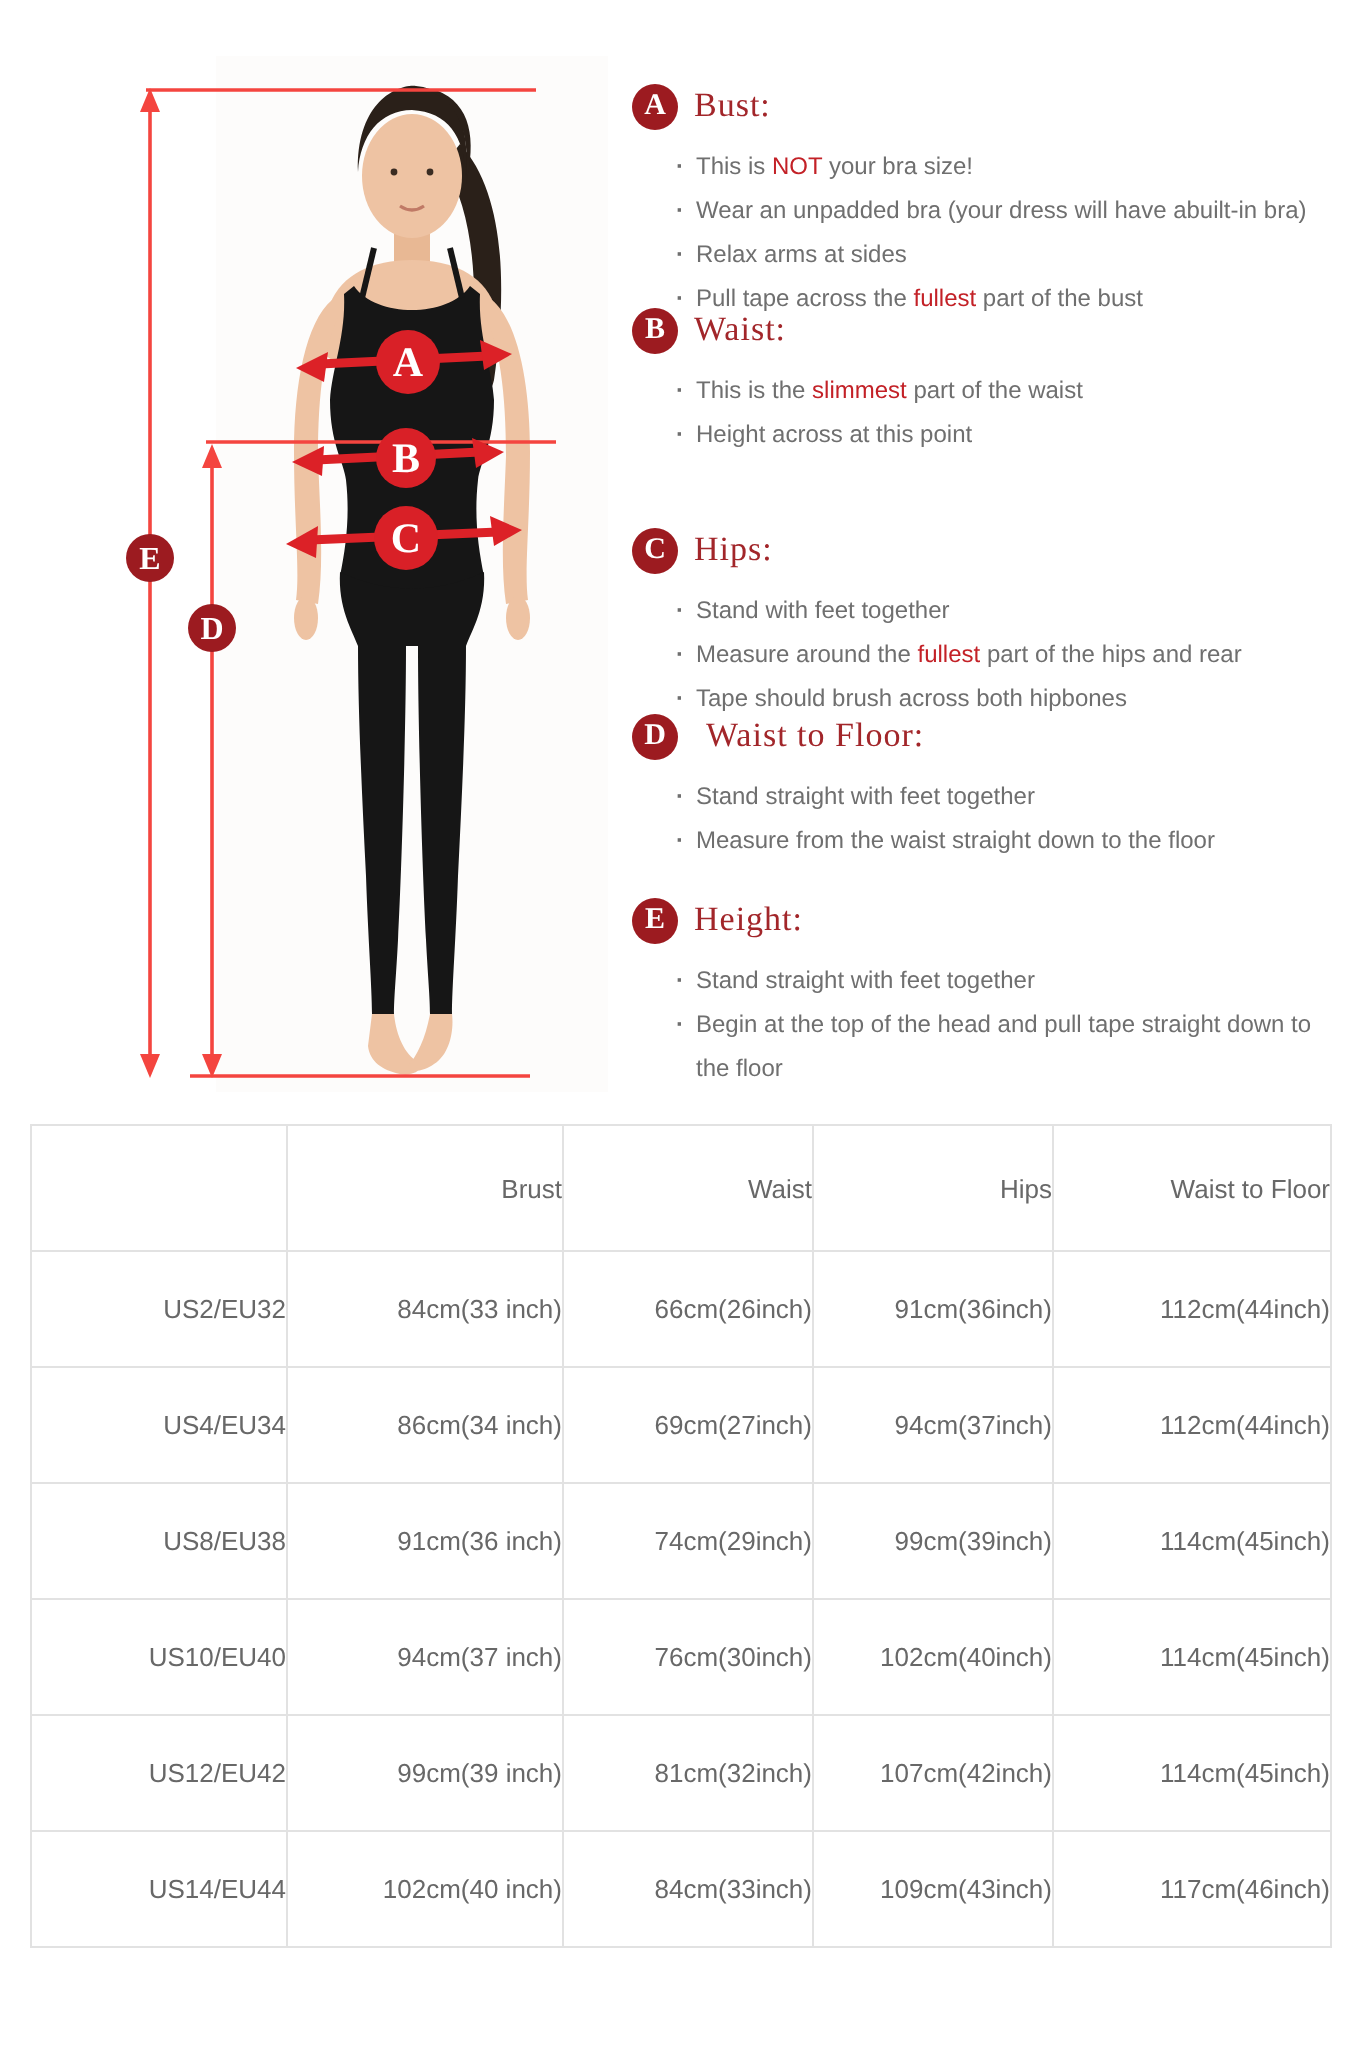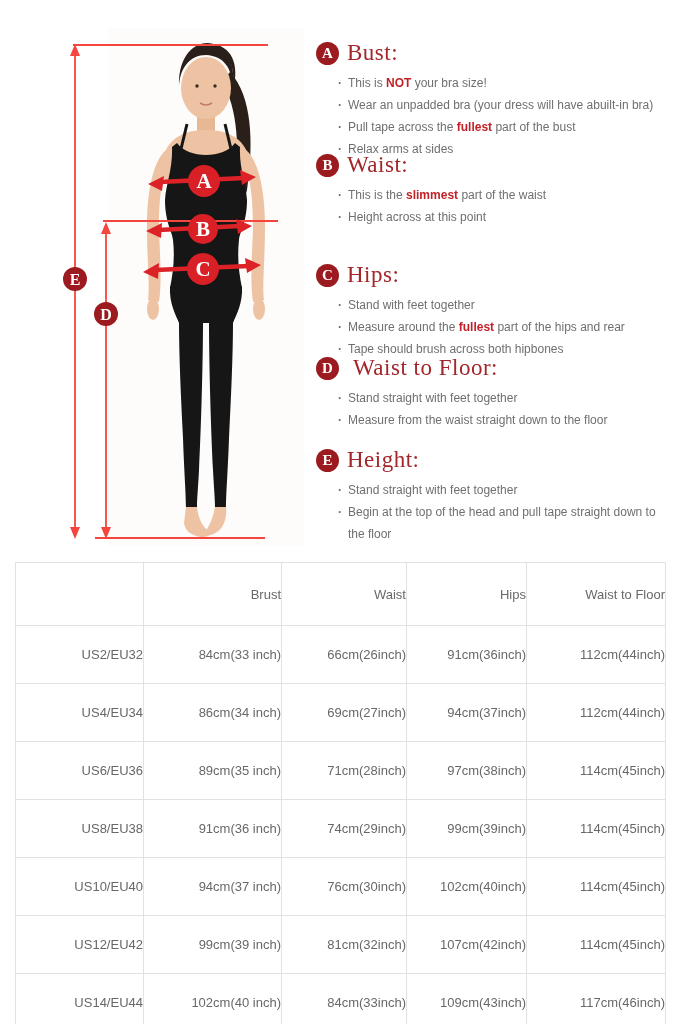--- a/index.html
+++ b/index.html
@@ -16,30 +16,30 @@
   .badge{
     width:23px;height:23px;border-radius:50%;background:#9c1b20;flex:0 0 23px;
     display:flex;align-items:center;justify-content:center;
   }
   .badge span{
     color:#ffffff;font-family:"Liberation Serif","DejaVu Serif",serif;
     font-size:15px;font-weight:700;line-height:1;
   }
   .sec-title{
     font-family:"Liberation Serif","DejaVu Serif",serif;
-    font-size:23px;color:#a2262a;letter-spacing:.5px;
+    font-size:17px;color:#a2262a;letter-spacing:.5px;
   }
   .sec ul, .section ul{list-style:none;margin:6px 0 0 0;padding:0 0 0 22px;}
   .section li{
     position:relative;padding-left:10px;font-size:12px;line-height:22px;color:#6f6f6f;
   }
   .section li::before{
     content:"·";position:absolute;left:0;top:0;font-weight:700;color:#6f6f6f;
   }
-  .em{color:#c32127;font-weight:700;}
+  .em{color:#c32127;font-weight:400;}
   
   .table-wrap{position:absolute;left:15px;top:562px;width:650px;}
   table{border-collapse:collapse;table-layout:fixed;width:650px;}
   th,td{
     border:1px solid #e2e2e2;text-align:right;padding:0 0 0 12px;
     font-size:13px;color:#686868;font-weight:400;vertical-align:middle;
   }
   th{height:62px;}
   td{height:57px;}
 </style>
@@ -136,22 +136,22 @@
 <div class="section" style="top:40px;">
   <div class="sec-head">
     <div class="badge">
         <span>A</span>
       </div>
     <div class="sec-title">Bust:</div>
   </div>
   <ul>
     <li><span>This is </span><span class="em">NOT</span><span> your bra size!</span></li>
     <li><span>Wear an unpadded bra (your dress will have abuilt-in bra)</span><span class="em"></span><span></span></li>
+    <li><span>Relax arms at sides</span><span class="em"></span><span></span></li>
     <li><span>Pull tape across the </span><span class="em">fullest</span><span> part of the bust</span></li>
-    <li><span>Relax arms at sides</span><span class="em"></span><span></span></li>
   </ul>
 </div>
 
 <div class="section" style="top:152px;">
   <div class="sec-head">
     <div class="badge">
         <span>B</span>
       </div>
     <div class="sec-title">Waist:</div>
   </div>
@@ -228,27 +228,20 @@
         <td>112cm(44inch)</td>
       </tr>
       <tr>
         <td>US4/EU34</td>
         <td>86cm(34 inch)</td>
         <td>69cm(27inch)</td>
         <td>94cm(37inch)</td>
         <td>112cm(44inch)</td>
       </tr>
       <tr>
-        <td>US6/EU36</td>
-        <td>89cm(35 inch)</td>
-        <td>71cm(28inch)</td>
-        <td>97cm(38inch)</td>
-        <td>114cm(45inch)</td>
-      </tr>
-      <tr>
         <td>US8/EU38</td>
         <td>91cm(36 inch)</td>
         <td>74cm(29inch)</td>
         <td>99cm(39inch)</td>
         <td>114cm(45inch)</td>
       </tr>
       <tr>
         <td>US10/EU40</td>
         <td>94cm(37 inch)</td>
         <td>76cm(30inch)</td>

